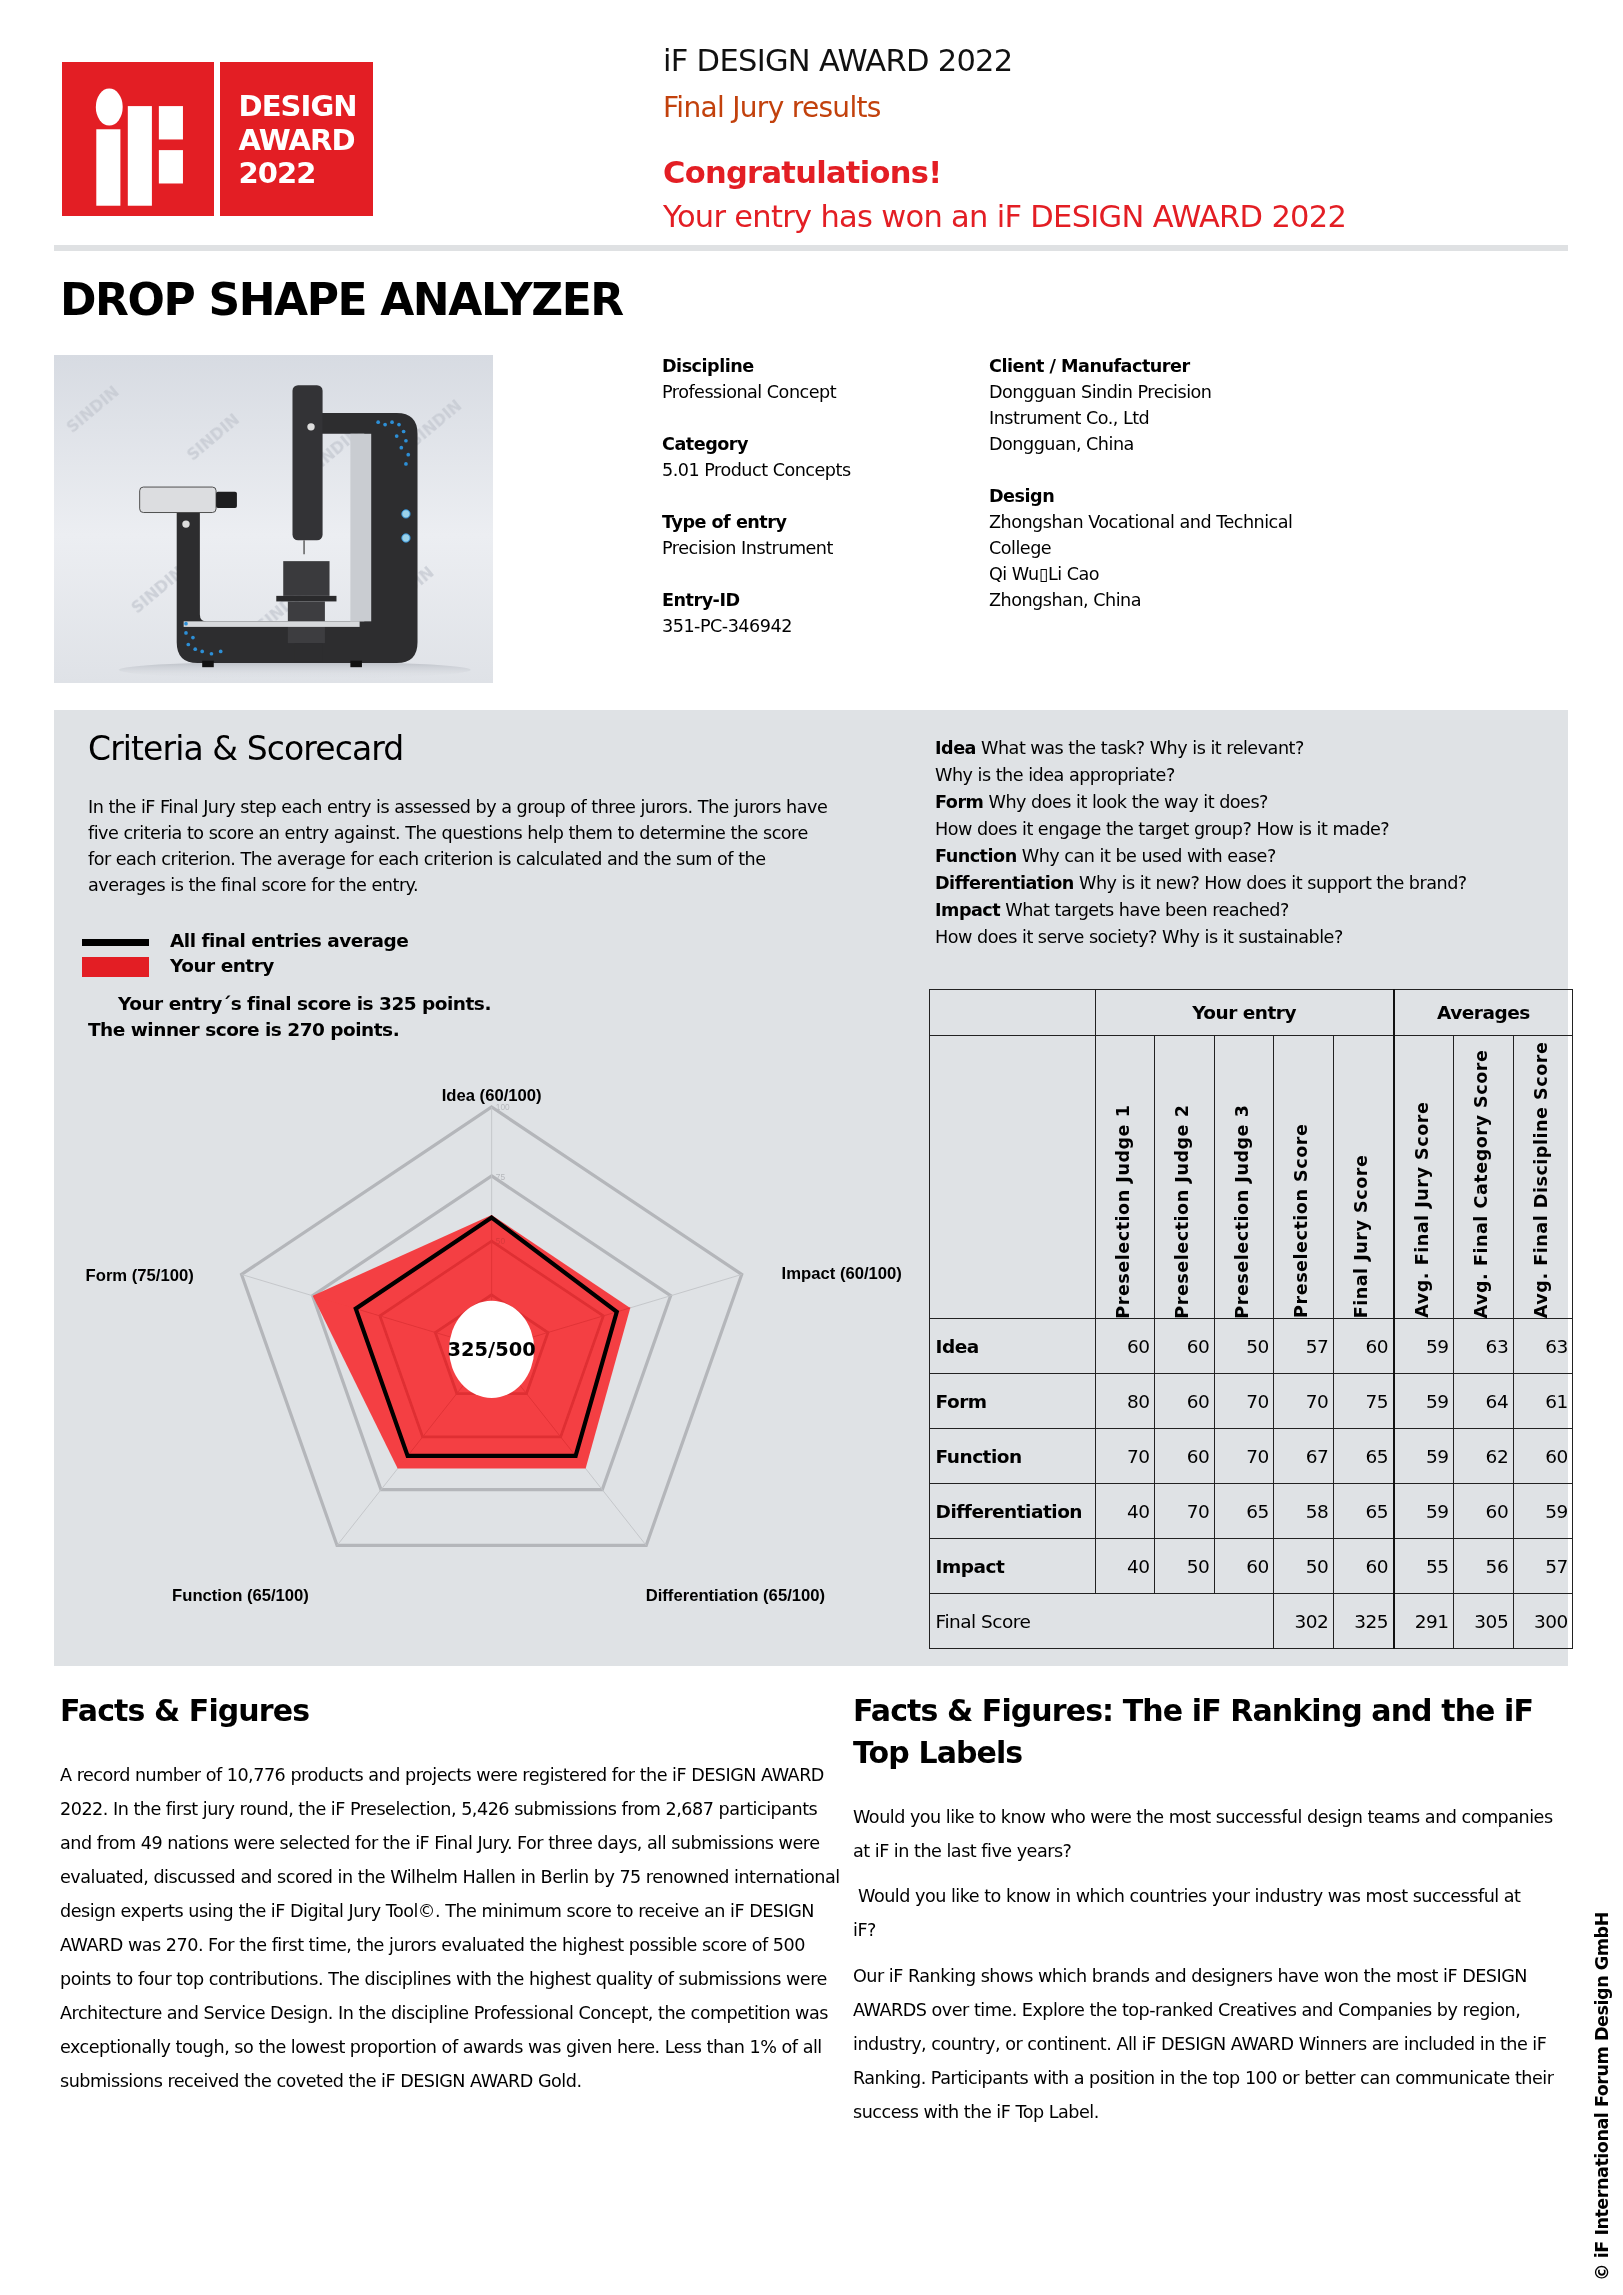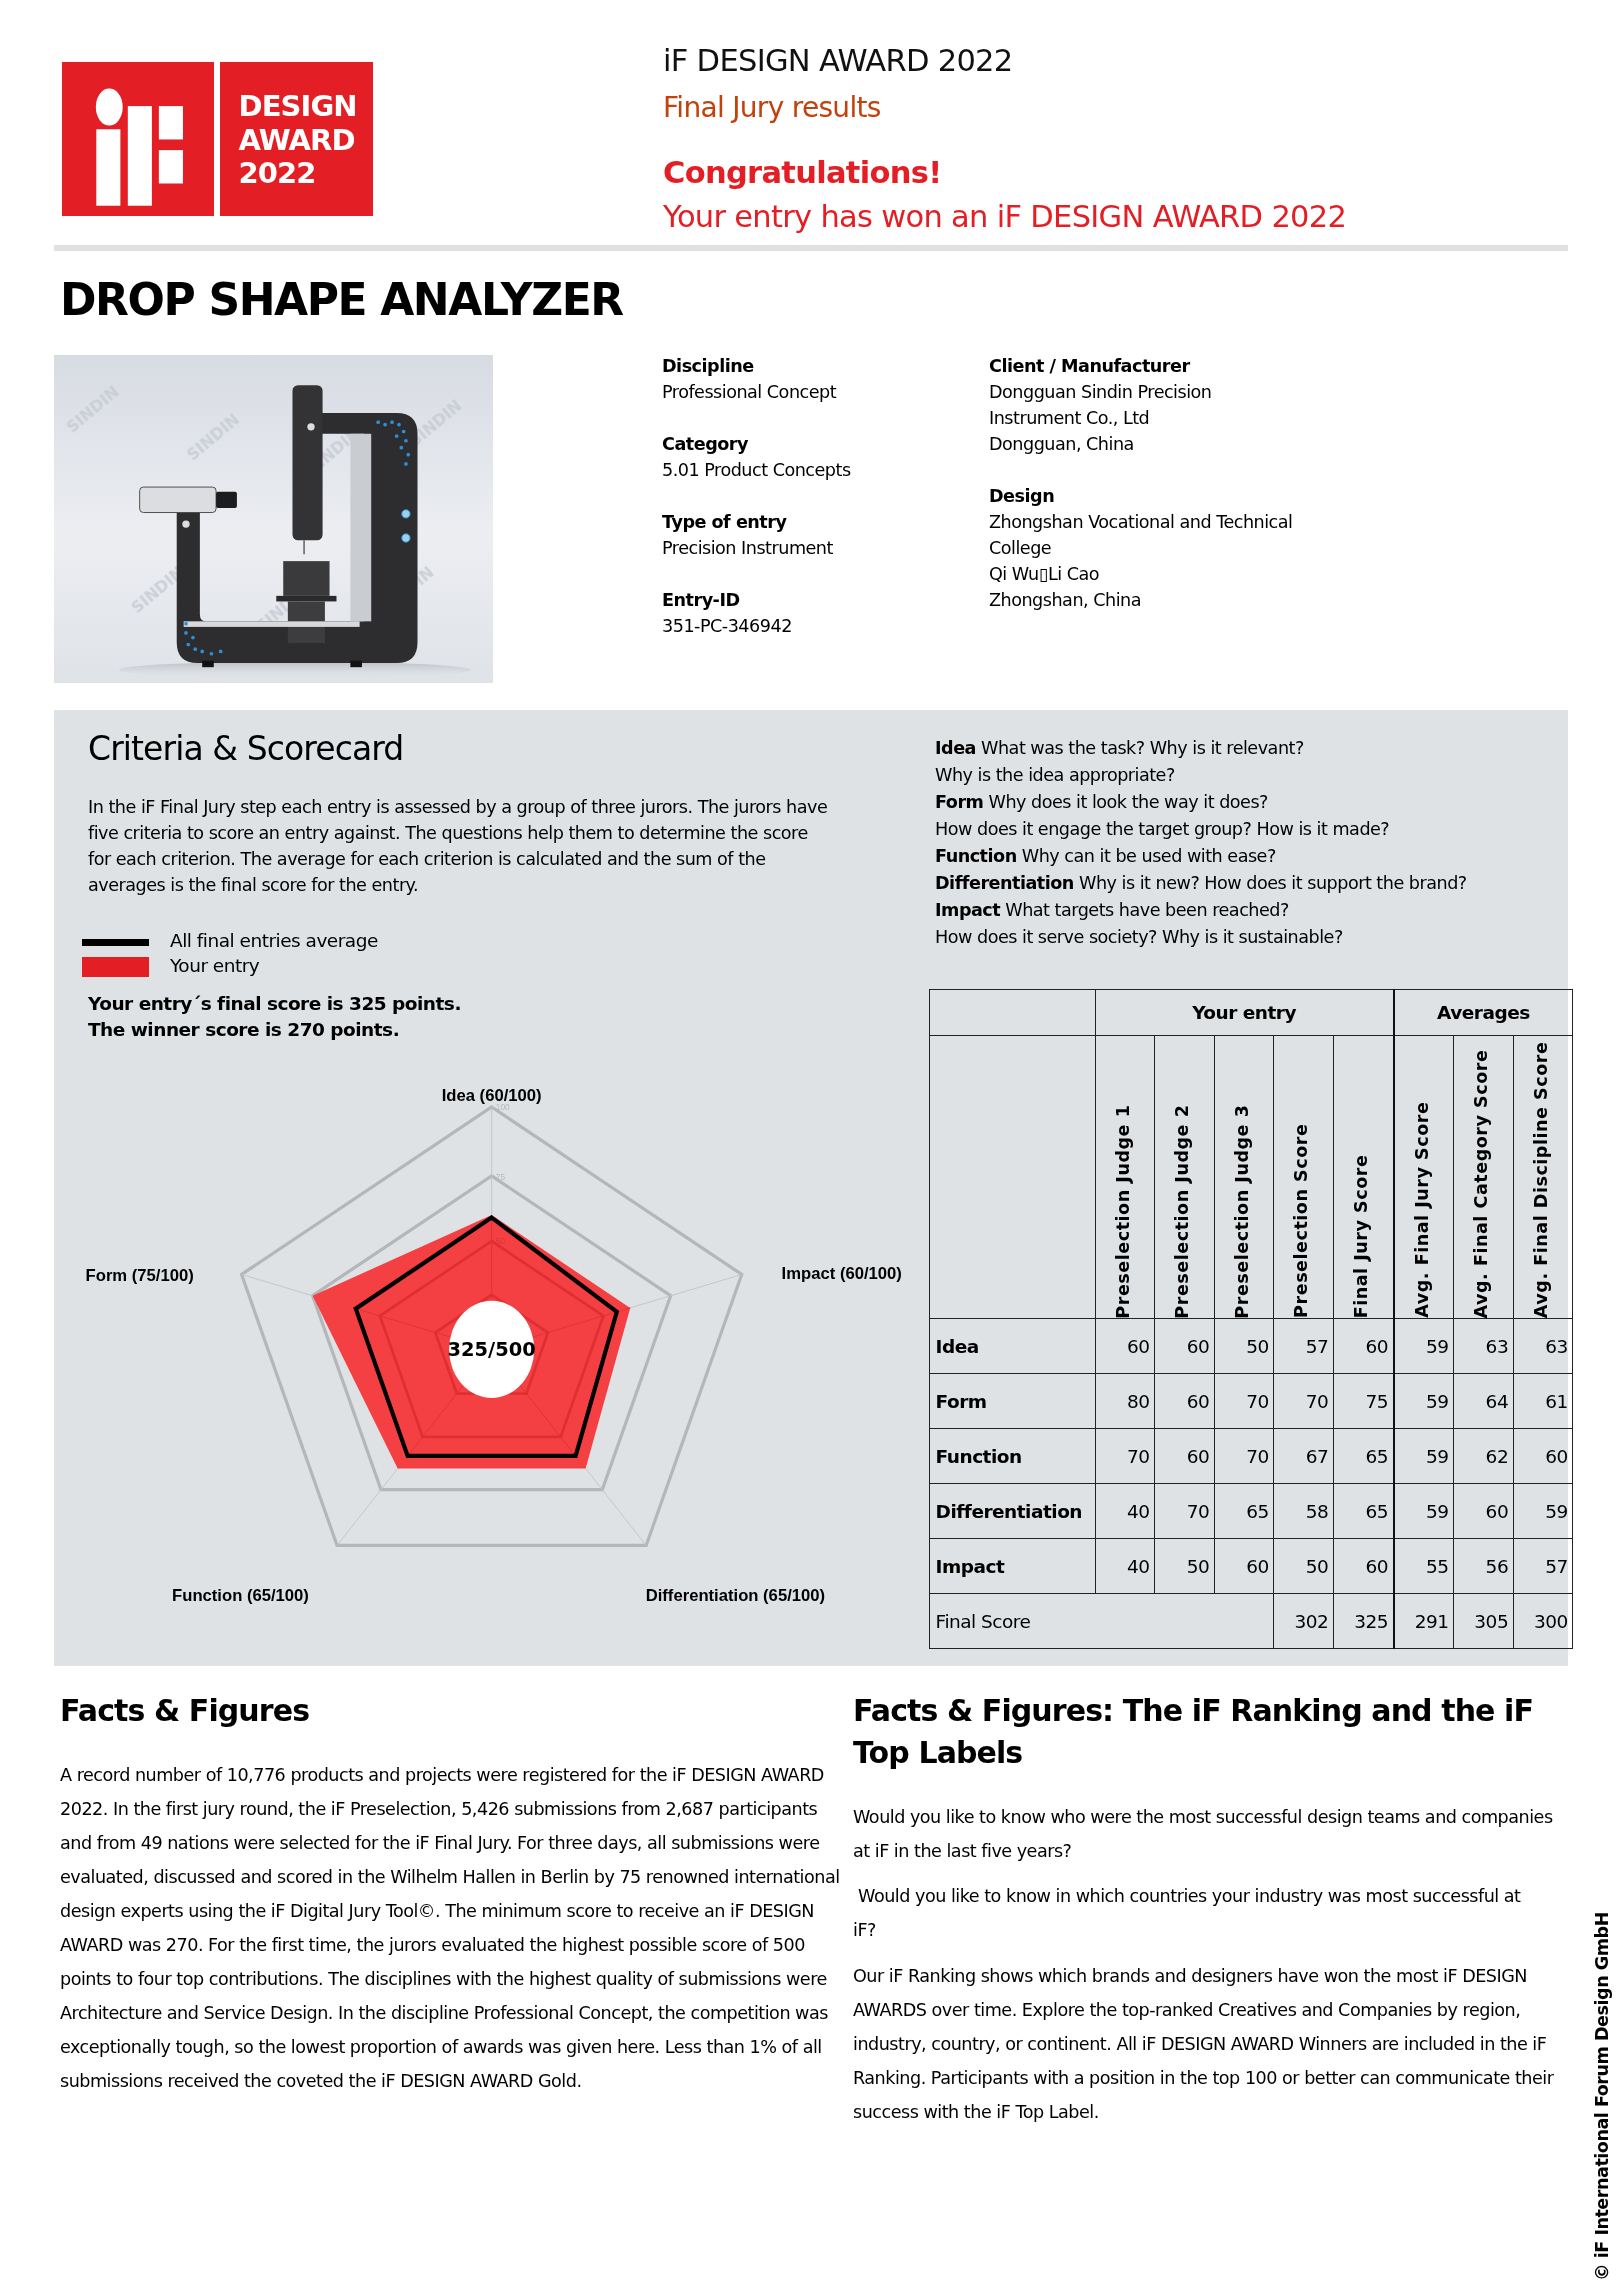--- a/index.html
+++ b/index.html
@@ -34,21 +34,21 @@
   .meta-col2 { left: 989px; top: 353px; width: 370px; }
   .gap { height: 26px; }
 
   
   .gray { position: absolute; left: 54px; top: 710px; width: 1514px; height: 956px; background: #dfe2e5; }
   .crit-title { position: absolute; left: 88px; top: 729px; font-size: 33px; font-weight: normal; letter-spacing: -0.9px; }
   .crit-desc { position: absolute; left: 88px; top: 794px; width: 740px; font-size: 17.6px; line-height: 26px; letter-spacing: -0.5px; }
   .legend-row { position: absolute; left: 82px; display: flex; align-items: center; }
   .legend-line { width: 67px; height: 6.5px; background: #000; }
   .legend-sq { width: 67px; height: 20.4px; background: #e31e24; }
-  .legend-label { position: absolute; left: 170px; font-size: 18.5px; font-weight: normal; letter-spacing: -0.5px; white-space: nowrap; }
+  .legend-label { position: absolute; left: 170px; font-size: 18.5px; font-weight: bold; letter-spacing: -0.5px; white-space: nowrap; }
   .score-line { position: absolute; left: 88px; font-size: 18.5px; font-weight: bold; letter-spacing: -0.5px; }
 
   .questions { position: absolute; left: 935px; top: 735px; width: 602px; font-size: 17.6px; line-height: 27px; letter-spacing: -0.5px; }
   .questions b { font-weight: bold; }
 
   
   table.score { position: absolute; left: 929px; top: 989px; border-collapse: collapse; font-size: 18.5px; }
   table.score td, table.score th { border: 0.9px solid #222; padding: 0; }
   table.score .first { width: 159px; text-align: left; padding-left: 5.6px; font-weight: bold; letter-spacing: -0.5px; }
   table.score .num { width: 54px; text-align: right; padding-right: 4.6px; letter-spacing: -0.5px; }
@@ -192,21 +192,21 @@
 
 <div class="legend-row" style="top:939px;">
   <div class="legend-line"></div>
 </div>
 <div class="legend-label" style="top:930px;">All final entries average</div>
 <div class="legend-row" style="top:957px;">
   <div class="legend-sq"></div>
 </div>
 <div class="legend-label" style="top:955px;">Your entry</div>
 
-<div class="score-line" style="top:993px;">Your entry´s final score is 325 points.</div>
+<div class="score-line" style="top:993px;margin-left:30px;">Your entry´s final score is 325 points.</div>
 <div class="score-line" style="top:1019px;">The winner score is 270 points.</div>
 
 <div class="questions">
   <div><b>Idea</b> <span>What was the task? Why is it relevant?</span></div>
   <div>Why is the idea appropriate?</div>
   <div><b>Form</b> <span>Why does it look the way it does?</span></div>
   <div>How does it engage the target group? How is it made?</div>
   <div><b>Function</b> <span>Why can it be used with ease?</span></div>
   <div><b>Differentiation</b> <span>Why is it new? How does it support the brand?</span></div>
   <div><b>Impact</b> <span>What targets have been reached?</span></div>

